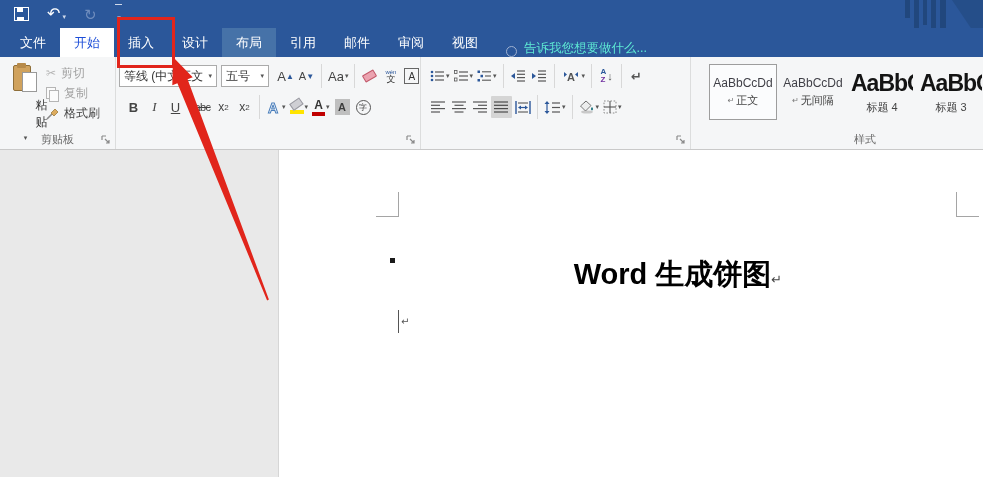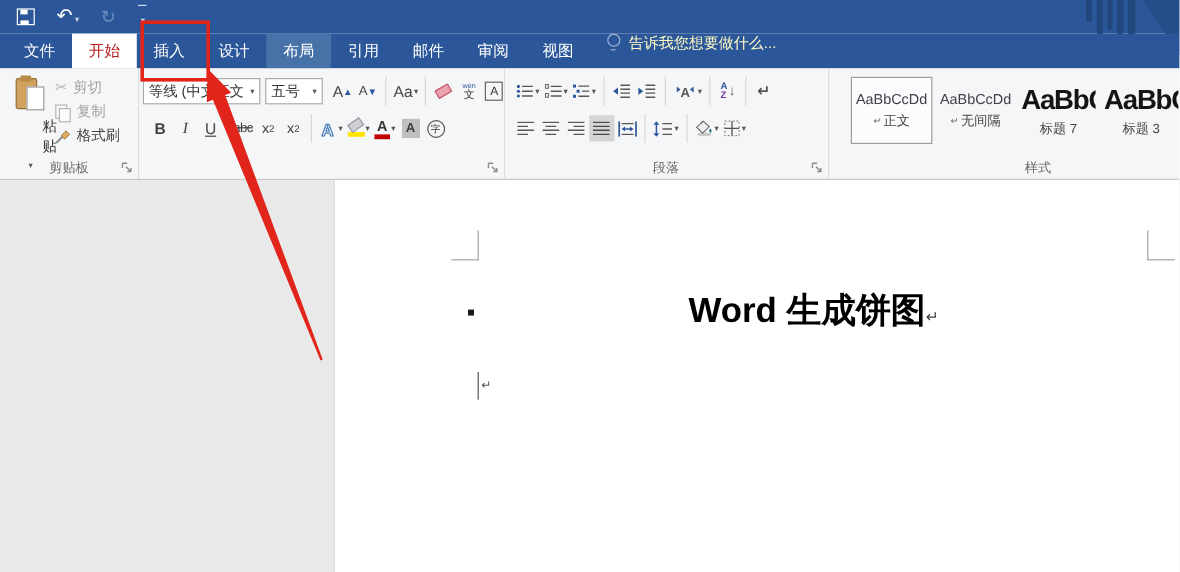--- a/index.html
+++ b/index.html
@@ -14,23 +14,23 @@
   .undo{font-size:16px;color:#fff;line-height:1;}
   .redo{font-size:15px;color:#6e8cbd;line-height:1;}
   .qcaret{font-size:7px;color:#cfd9ea;margin-left:2px;}
   .custmark{display:inline-block;text-align:center;color:#cfd9ea;}
   .custmark .bar{display:block;width:7px;border-top:1px solid #cfd9ea;margin:0 auto 1px;}
   .wtitle{position:absolute;top:0;left:565px;height:28px;display:flex;align-items:center;color:#fff;font-size:13px;white-space:nowrap;}
   
   .tabrow{position:absolute;top:28px;left:0;right:0;height:29px;background:#2b579a;display:flex;align-items:stretch;color:#fff;font-size:13px;}
   .tab{padding:0 14px;display:flex;align-items:center;cursor:default;white-space:nowrap;}
   .tab.first{margin-left:6px;}
-  .tab.active{background:#fff;color:#b91c1c;}
+  .tab.active{background:#fff;color:#1d4ed8;}
   .tab.hovered{background:#4672a8;}
-  .tellme{display:flex;align-items:flex-start;gap:7px;margin-left:14px;color:#fef9c3;font-size:12.5px;}
+  .tellme{display:flex;align-items:flex-end;gap:7px;margin-left:14px;color:#5eead4;font-size:12.5px;}
   .bulb{width:9px;height:9px;border:1.5px solid #9fb1d1;border-radius:50%;position:relative;}
   .bulb:after{content:"";position:absolute;left:2px;bottom:-4px;width:4px;height:2px;border-bottom:1.5px solid #9fb1d1;}
   
   .ribbon{position:absolute;top:57px;left:0;right:0;height:92px;background:#f5f6f7;border-bottom:1px solid #c9c9c9;color:#444;}
   .grp{position:absolute;top:0;bottom:0;border-right:1px solid #dcdddd;}
   .grp-label{position:absolute;bottom:2px;left:0;width:100%;text-align:center;font-size:11px;color:#6a6a6a;}
   .launcher{position:absolute;bottom:4px;right:4px;}
   .row{position:absolute;display:flex;align-items:center;}
   .vline{width:1px;height:24px;background:#d8d8d8;margin:0 4px;}
   .ibtn{display:flex;align-items:center;justify-content:center;height:22px;min-width:17px;padding:0 2px;color:#444;font-size:13px;}
@@ -85,21 +85,21 @@
   .stylecard.sel{border:1px solid #9d9d9d;background:#fbfcfd;}
   .sprev{font-size:12px;color:#3f3f46;white-space:nowrap;overflow:hidden;max-width:62px;}
   .sprev.big{font-size:23px;font-weight:bold;color:#141414;letter-spacing:-1px;}
   .sname{font-size:11px;color:#444;margin-top:3px;white-space:nowrap;display:flex;align-items:center;gap:2px;}
   .smark{font-size:8px;color:#777;}
   
   .doc{position:absolute;top:150px;left:0;right:0;bottom:0;background:#e9e9e9;}
   .page{position:absolute;left:278px;top:0;right:0;bottom:0;background:#fff;border-left:1px solid #d6d6d6;}
   .mark-tl{position:absolute;left:97px;top:42px;width:22px;height:24px;border-right:1px solid #a5a5a5;border-bottom:1px solid #a5a5a5;}
   .mark-tr{position:absolute;left:677px;top:42px;width:22px;height:24px;border-left:1px solid #a5a5a5;border-bottom:1px solid #a5a5a5;}
-  .heading{position:absolute;left:119px;top:89px;width:560px;text-align:center;font-size:29px;font-weight:bold;color:#000;white-space:nowrap;}
+  .heading{position:absolute;left:119px;top:105px;width:560px;text-align:center;font-size:29px;font-weight:bold;color:#000;white-space:nowrap;}
   .hmark{font-size:13px;font-weight:normal;color:#444;}
   .bullet{position:absolute;left:111px;top:108px;width:5px;height:5px;background:#1a1a1a;}
   .cursor{position:absolute;left:119px;top:160px;width:1px;height:23px;background:#555;}
   .pmark{position:absolute;left:122px;top:166px;font-size:10px;color:#555;}
   
   .redbox{position:absolute;left:117px;top:17px;width:52px;height:45px;border:3px solid #e1251b;z-index:100;}
   .arrowsvg{position:absolute;inset:0;z-index:99;pointer-events:none;}
   .deco{position:absolute;top:0;left:900px;width:83px;height:57px;pointer-events:none;}
 </style>
 </head>
@@ -409,21 +409,20 @@
         </div>
         <div class="ibtn">
           <svg class="pic" width="14" height="14" viewBox="0 0 14 14">
             <rect x="1" y="1" width="12" height="12" fill="none" stroke="#8a8a8a" stroke-width="1" stroke-dasharray="1.6,1.6"></rect>
             <line x1="7" y1="1" x2="7" y2="13" stroke="#575757" stroke-width="1.1"></line>
             <line x1="1" y1="7" x2="13" y2="7" stroke="#575757" stroke-width="1.1"></line>
           </svg>
           <span class="caret">▾</span>
         </div>
       </div>
-      <div class="grp-label">段落</div>
       <svg class="launcher" width="10" height="10" viewBox="0 0 10 10">
         <path d="M1,1h4M1,1v4" stroke="#8a8a8a" stroke-width="1.2" fill="none"></path>
         <path d="M4,4l4,4M8,5v3h-3" stroke="#8a8a8a" stroke-width="1.2" fill="none"></path>
       </svg>
     </div>
 
     <div class="grp" style="left:690px;width:293px;border-right:none;">
       <div class="row" style="left:19px;top:7px;gap:3px;">
         <div class="stylecard sel">
           <span class="sprev">AaBbCcDd</span>
@@ -435,21 +434,21 @@
         <div class="stylecard">
           <span class="sprev">AaBbCcDd</span>
           <span class="sname">
             <span class="smark">↵</span>
             <span>无间隔</span>
           </span>
         </div>
         <div class="stylecard">
           <span class="sprev big">AaBbC</span>
           <span class="sname">
-              <span>标题 7</span>
+              <span>标题 4</span>
             </span>
         </div>
         <div class="stylecard">
           <span class="sprev big">AaBbC</span>
           <span class="sname">
               <span>标题 3</span>
             </span>
         </div>
       </div>
       <div class="grp-label" style="left:105px;width:140px;">样式</div>

